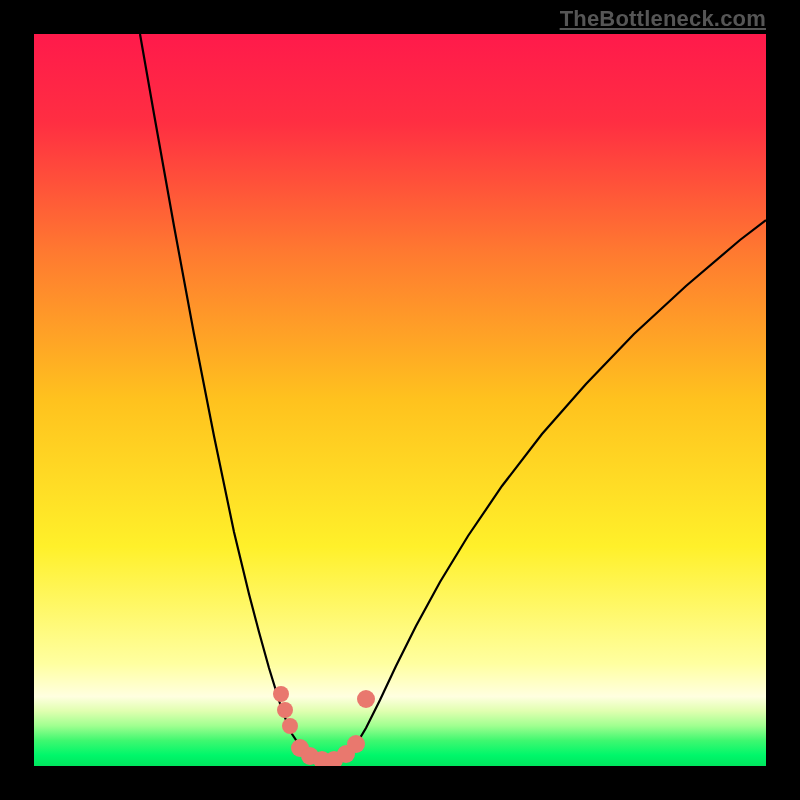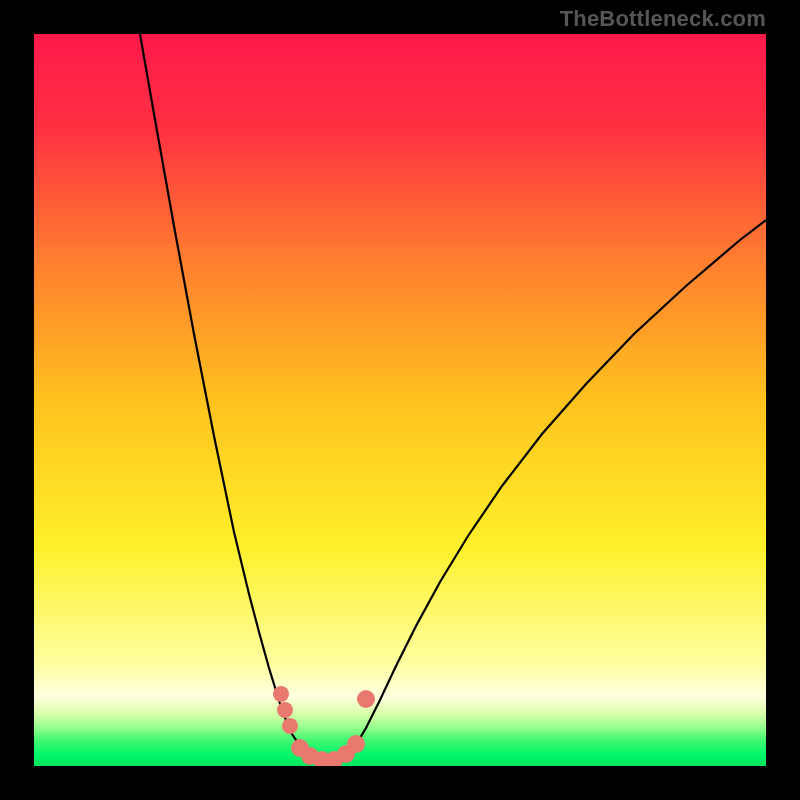--- a/index.html
+++ b/index.html
@@ -33,20 +33,21 @@
   }
   .attribution {
     position: absolute;
     top: 6px;
     right: 34px;
     font-family: Arial, Helvetica, sans-serif;
     font-size: 22px;
     font-weight: 600;
     color: #565656;
     letter-spacing: 0.2px;
+    text-decoration: underline;
   }
   svg.curves {
     position: absolute;
     left: 0;
     top: 0;
     width: 100%;
     height: 100%;
   }
 </style>
 </head>

